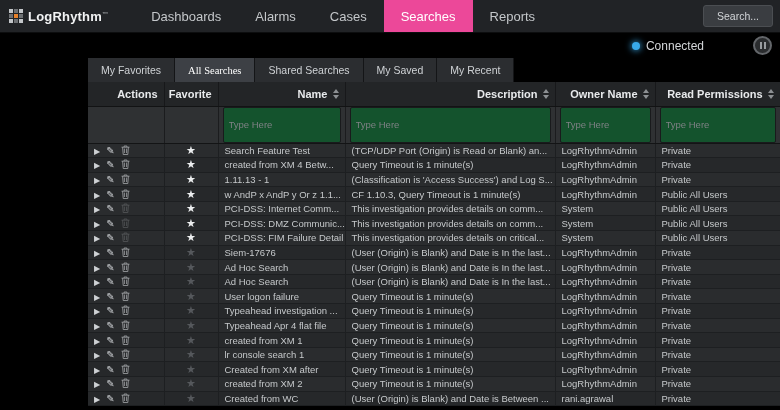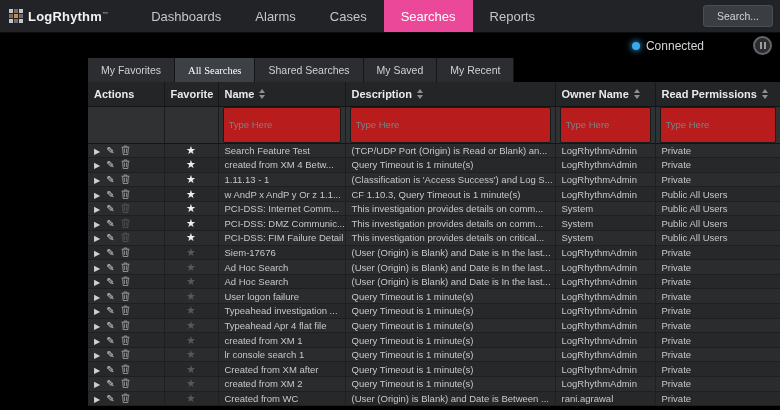--- a/index.html
+++ b/index.html
@@ -71,31 +71,31 @@
 
   
   table.grid { width:692px; border-collapse:collapse; table-layout:fixed; }
   .grid th, .grid td { overflow:hidden; white-space:nowrap; text-overflow:clip; }
 
   .grid thead tr.hdr th {
     height:24px; background:#232527; color:#e8eaec;
     font-size:11px; font-weight:bold; text-align:left;
     padding:0 6px; border-right:1px solid #17181a; border-bottom:1px solid #121314;
   }
-  .th-inner { display:flex; align-items:center; justify-content:flex-start; }
+  .th-inner { display:flex; align-items:center; justify-content:flex-end; }
   .sort { display:inline-flex; flex-direction:column; gap:2px; margin-left:5px; }
   .sort i.up { width:0; height:0; border-left:3px solid transparent; border-right:3px solid transparent; border-bottom:4px solid #8d9093; }
   .sort i.dn { width:0; height:0; border-left:3px solid transparent; border-right:3px solid transparent; border-top:4px solid #8d9093; }
 
   .grid thead tr.flt td {
     height:22px; background:#2f3133; padding:0 4px;
     border-right:1px solid #1b1c1e; border-bottom:1px solid #131415;
   }
   .flt input {
-    width:100%; height:16px; background:#b91c1c; border:1px solid #191a1c;
+    width:100%; height:16px; background:#14532d; border:1px solid #191a1c;
     border-radius:2px; color:#d2d5d8; font-size:9.5px; padding:17px 5px;
     font-family:"Liberation Sans", sans-serif;
   }
   .flt input::placeholder { color:#7e8184; opacity:1; }
 
   .grid tbody tr { height:14.6px; }
   .grid tbody tr:nth-child(odd)  td { background:#2a2c2e; }
   .grid tbody tr:nth-child(even) td { background:#26282a; }
   .grid tbody td {
     font-size:9.5px; color:#c6c9cb; padding:0 6px;

